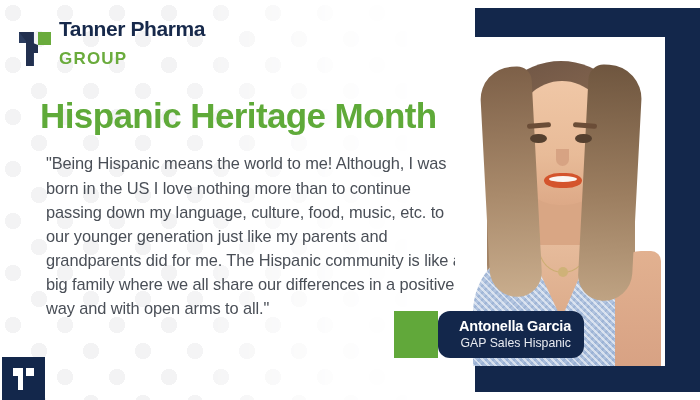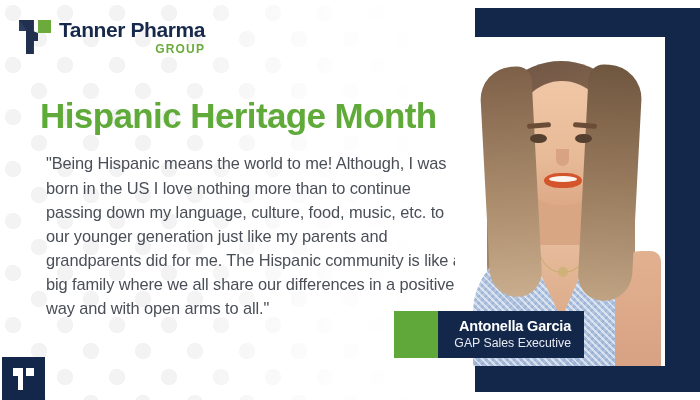--- a/index.html
+++ b/index.html
@@ -44,27 +44,26 @@
   .brand-name {
     display: block;
     font-size: 21px;
     font-weight: bold;
     color: #17294b;
     letter-spacing: -0.4px;
     line-height: 1;
   }
   .brand-sub {
     display: block;
-    text-align: right;
-    font-size: 12px;
+    font-size: 17px;
     font-weight: bold;
     color: #6aab3c;
     letter-spacing: 1.2px;
     line-height: 1;
-    margin-top: 3px;
+    margin-top: 11px;
   }
 
   
   .headline {
     position: absolute;
     left: 40px; top: 74px;
     width: 430px;
     font-size: 35px;
     font-weight: bold;
     color: #5faa39;
@@ -236,20 +235,21 @@
     width: 44px;
     background: #61a83a;
   }
   .badge-navy {
     background: #13274b;
     padding: 7px 13px 7px 13px;
     display: flex;
     flex-direction: column;
     justify-content: center;
     min-width: 120px;
+    border-radius: 12px;
   }
   .badge-name {
     font-size: 14.5px;
     font-weight: bold;
     color: #ffffff;
     letter-spacing: -0.2px;
     line-height: 1.15;
     text-align: right;
   }
   .badge-role {
@@ -319,21 +319,21 @@
       <div class="ph-nose"></div>
       <div class="ph-lips"></div>
       <div class="ph-teeth"></div>
     </div>
   </div>
 
   <div class="badge">
     <div class="badge-green"></div>
     <div class="badge-navy">
       <span class="badge-name">Antonella Garcia</span>
-      <span class="badge-role">GAP Sales Executive</span>
+      <span class="badge-role">GAP Sales Hispanic</span>
     </div>
   </div>
 
   <div class="corner-mark">
     <span>
       <svg width="43" height="43" viewBox="0 0 43 43" xmlns="http://www.w3.org/2000/svg">
         <path d="M11 11 H21 V19 H11 Z" fill="#ffffff"></path>
         <path d="M11 11 L21 19 V33 H16 V19 Z" fill="#ffffff"></path>
         <path d="M16 11 L21 19 H16 Z" fill="#ffffff"></path>
         <rect x="24" y="11" width="8" height="8" fill="#ffffff"></rect>

